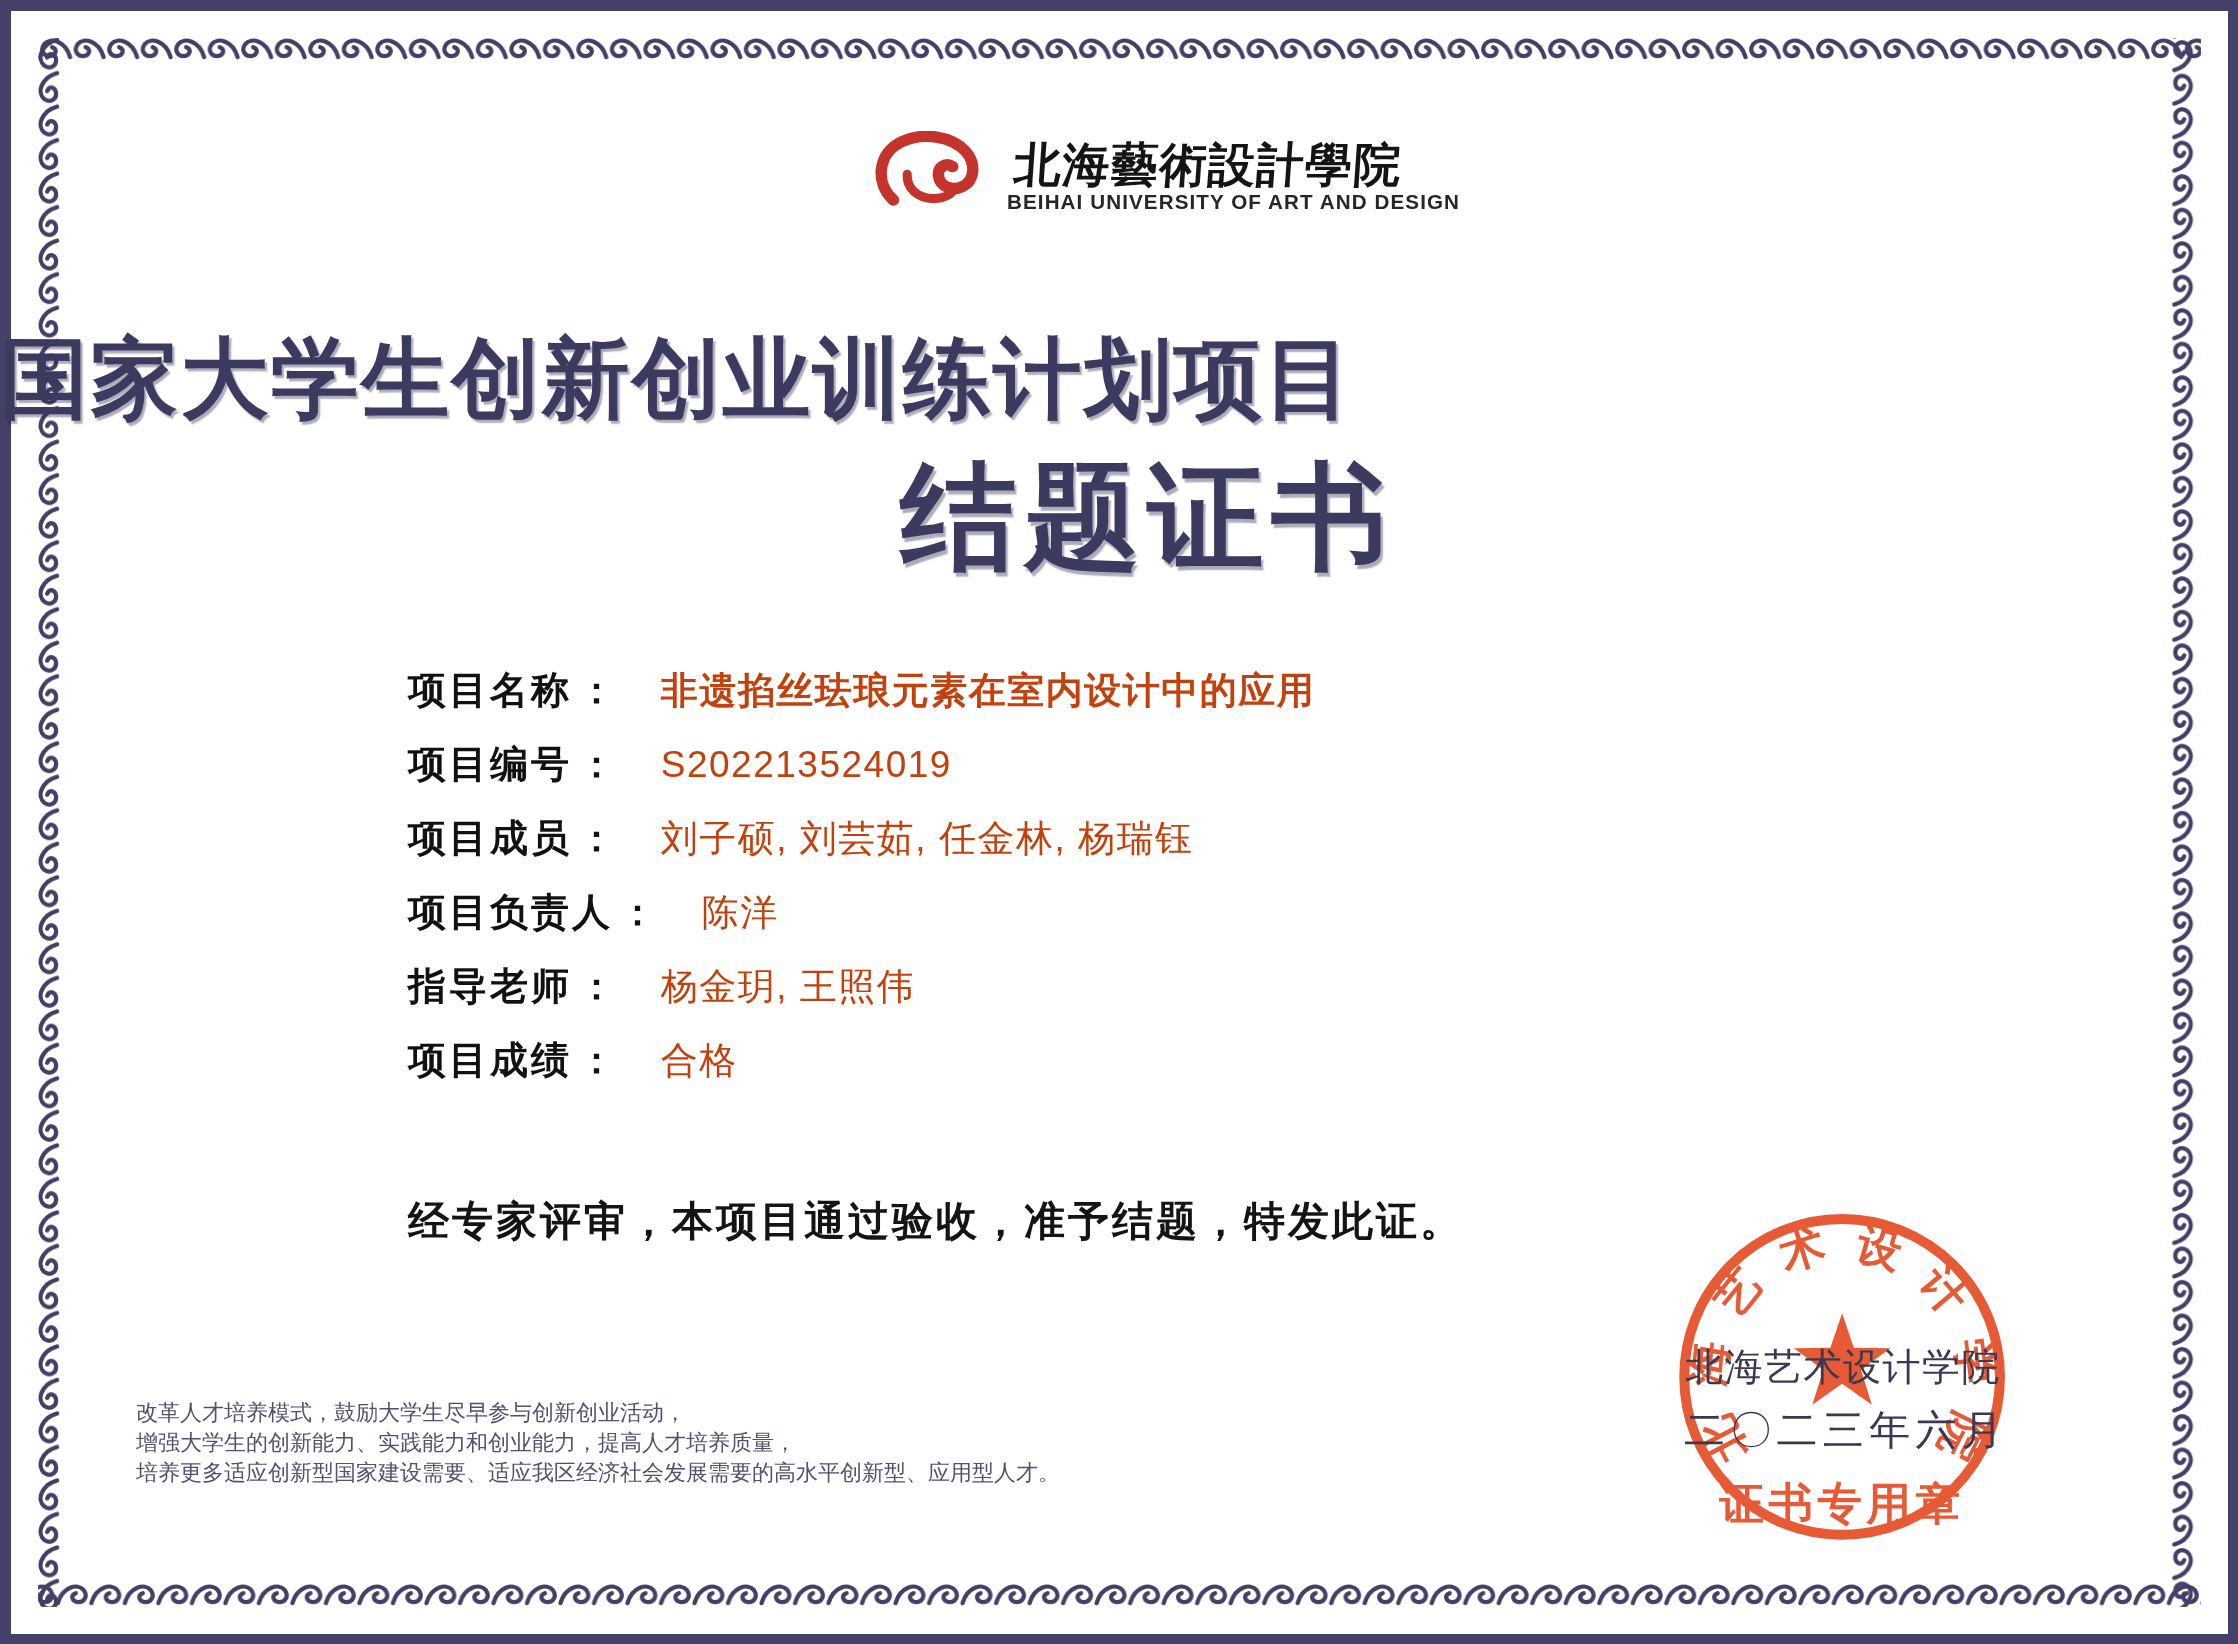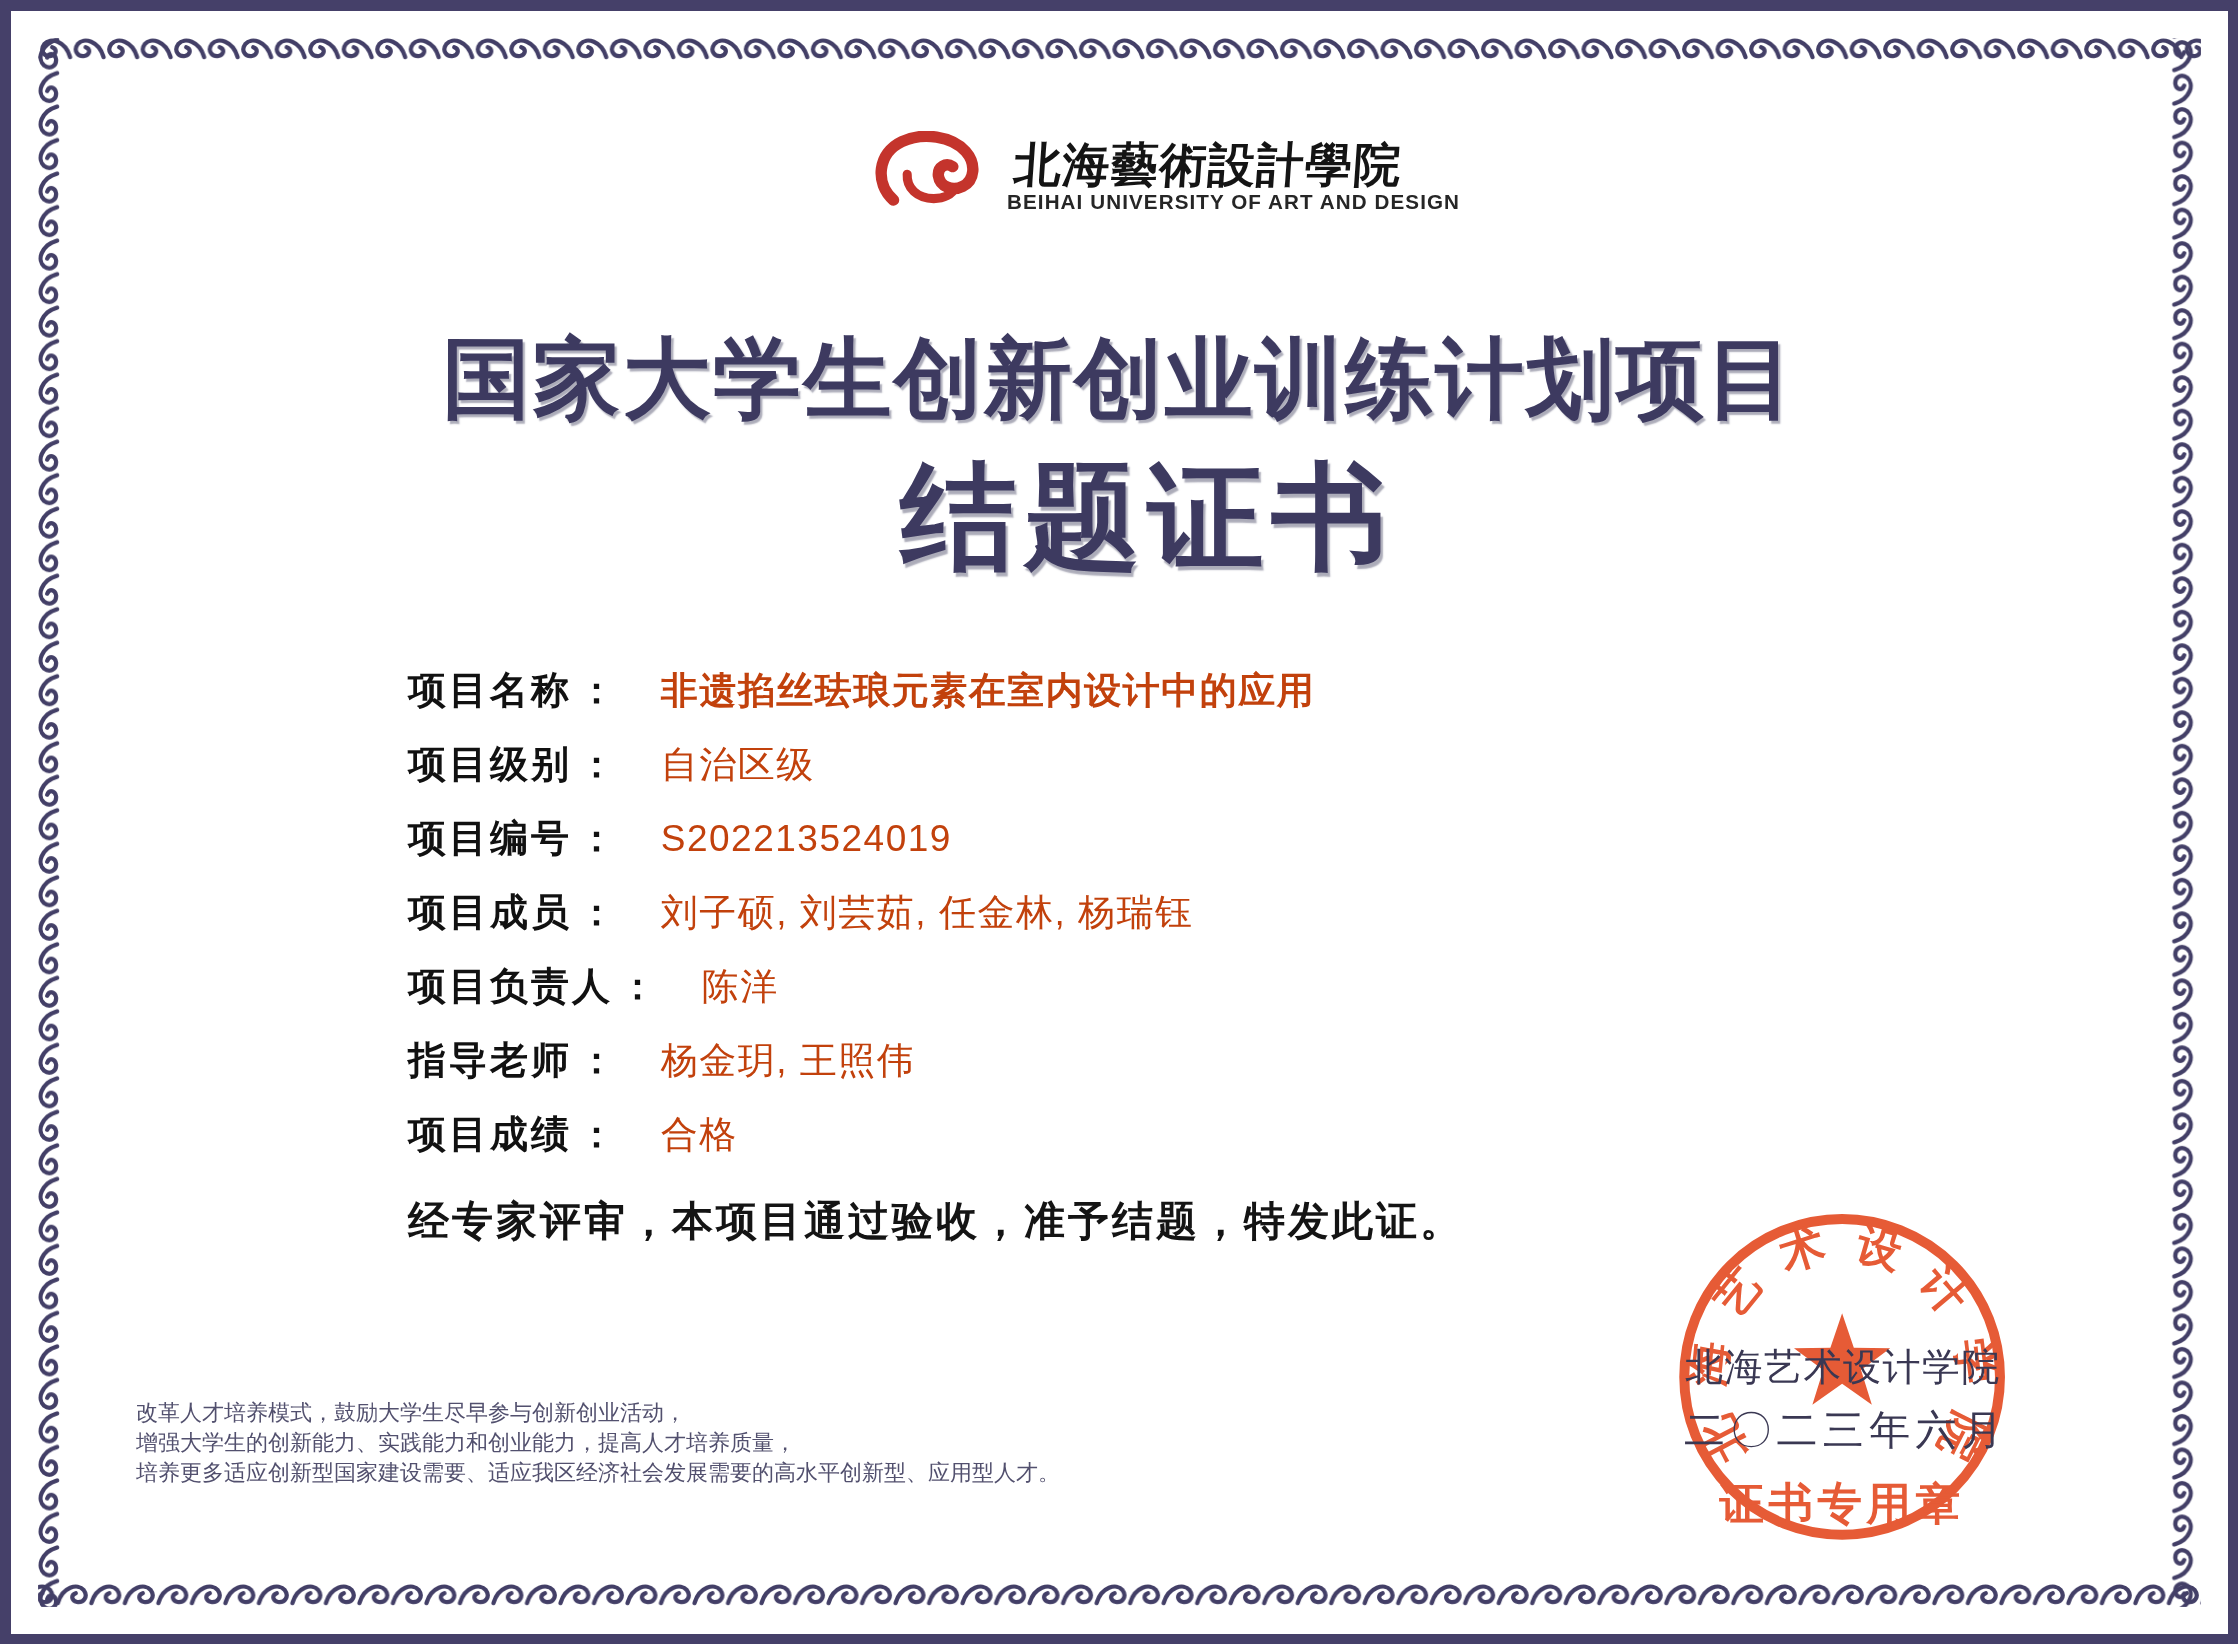--- a/index.html
+++ b/index.html
@@ -14,21 +14,21 @@
   
   .logo-mark{position:absolute;left:873px;top:131px;}
   .logo-cn{position:absolute;left:1014px;top:134px;width:396px;
            font-family:"Liberation Serif","DejaVu Serif",serif;font-weight:700;
            font-size:47px;letter-spacing:1.5px;color:#141414;white-space:nowrap;
            transform:skewX(-4deg);}
   .logo-en{position:absolute;left:1007px;top:190px;font-size:20.6px;font-weight:700;
            letter-spacing:1.1px;color:#262626;white-space:nowrap;text-align:right;}
 
   
-  .title1{position:absolute;left:0;top:320px;width:2239px;text-align:center;
+  .title1{position:absolute;left:0;top:320px;width:2239px;text-align:left;
           font-family:"Liberation Serif","DejaVu Serif",serif;font-weight:700;
           font-size:88px;letter-spacing:2.3px;color:#3d3a60;white-space:nowrap;
           text-shadow:2.3px 3px 1.5px rgba(38,36,70,.38);}
   .title2{position:absolute;left:0;top:440px;width:2239px;text-align:center;
           font-family:"Liberation Serif","DejaVu Serif",serif;font-weight:700;
           font-size:116px;letter-spacing:7.6px;color:#3d3a60;white-space:nowrap;
           text-shadow:2.3px 3.8px 1.5px rgba(38,36,70,.38);padding-left:28px;}
 
   
   .fields{position:absolute;left:408px;top:653px;}
@@ -91,21 +91,20 @@
   </g>
 </svg>
 <div class="logo-cn">北海藝術設計學院</div>
 <div class="logo-en">BEIHAI UNIVERSITY OF ART AND DESIGN</div>
 
 <div class="title1">国家大学生创新创业训练计划项目</div>
 <div class="title2">结题证书</div>
 
 <div class="fields">
   <div class="field-row"><span class="flabel">项目名称</span><span class="fcolon">：</span><span class="fvalue bold">非遗掐丝珐琅元素在室内设计中的应用</span></div>
-  <div class="field-row"><span class="flabel">项目级别</span><span class="fcolon">：</span><span class="fvalue">自治区级</span></div>
   <div class="field-row"><span class="flabel">项目编号</span><span class="fcolon">：</span><span class="fvalue">S202213524019</span></div>
   <div class="field-row"><span class="flabel">项目成员</span><span class="fcolon">：</span><span class="fvalue">刘子硕, 刘芸茹, 任金林, 杨瑞钰</span></div>
   <div class="field-row"><span class="flabel">项目负责人</span><span class="fcolon">：</span><span class="fvalue">陈洋</span></div>
   <div class="field-row"><span class="flabel">指导老师</span><span class="fcolon">：</span><span class="fvalue">杨金玥, 王照伟</span></div>
   <div class="field-row"><span class="flabel">项目成绩</span><span class="fcolon">：</span><span class="fvalue">合格</span></div>
 </div>
 
 <div class="conclusion">经专家评审，本项目通过验收，准予结题，特发此证。</div>
 
 <div class="footnote">

